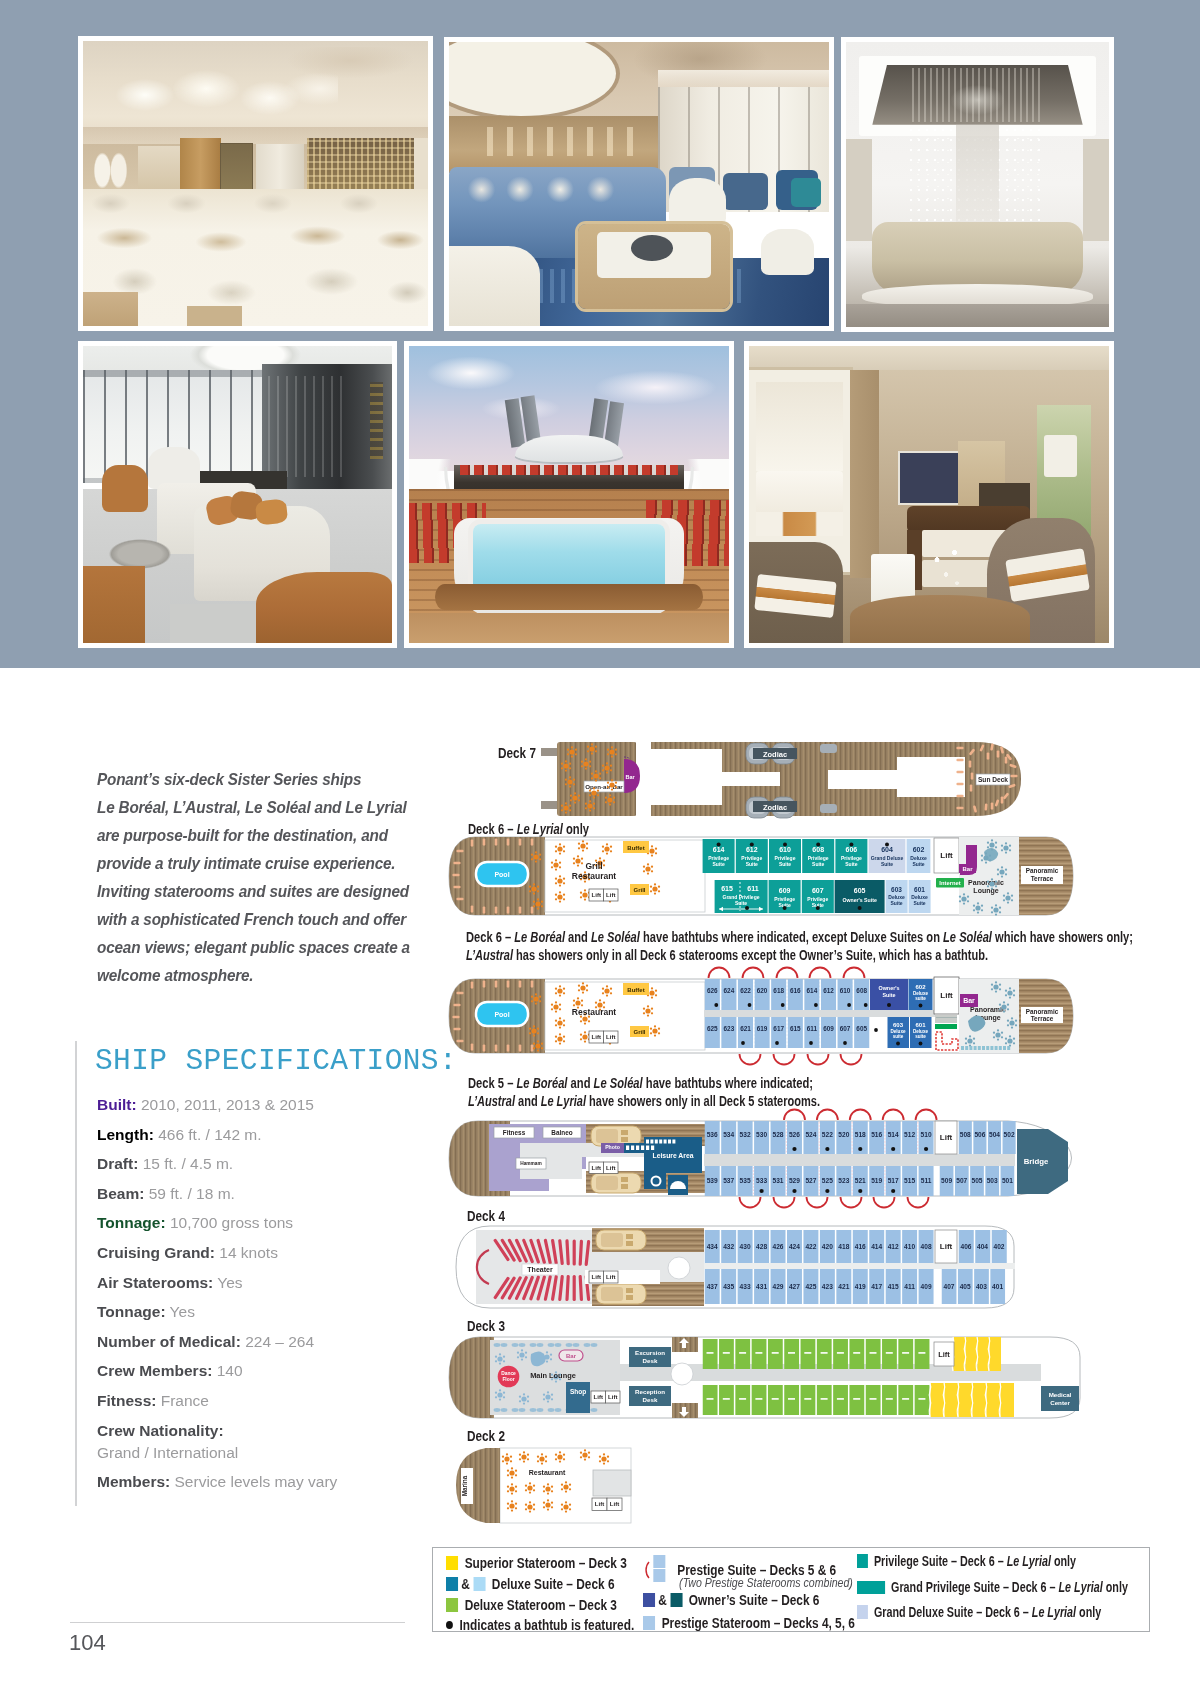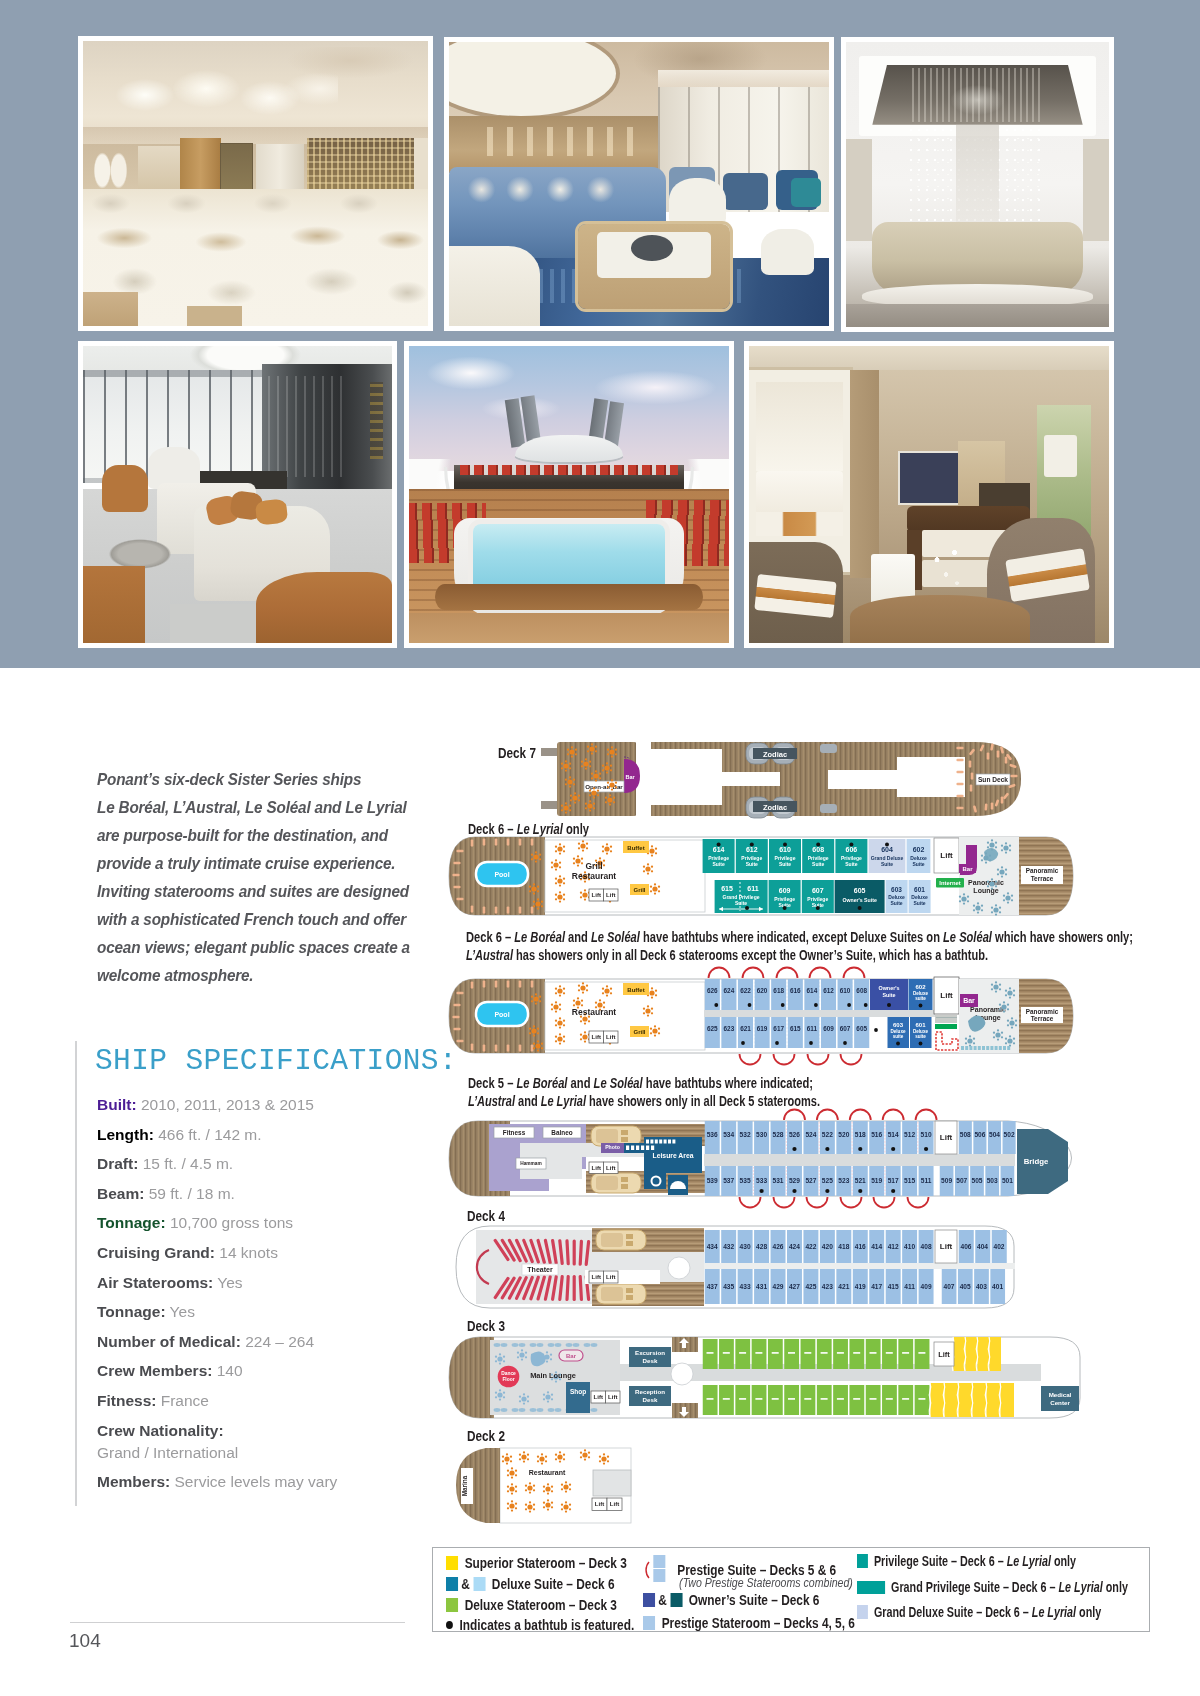--- a/index.html
+++ b/index.html
@@ -1047,12 +1047,12 @@
   <div style="height:23px"><span style="display:inline-block;width:14px;height:14px;background:#3d4fa1;vertical-align:-2px;"></span> &amp; <span style="display:inline-block;width:14px;height:14px;background:#0a5b66;vertical-align:-2px;"></span> &nbsp;Owner’s Suite – Deck 6</div>
   <div style="height:23px"><span style="display:inline-block;width:14px;height:14px;background:#a9c9e9;vertical-align:-2px;"></span>&nbsp; Prestige Stateroom – Decks 4, 5, 6</div>
  </div>
  <div style="position:absolute;left:424px;top:6px;transform:scaleX(0.78);transform-origin:left top;white-space:nowrap">
   <div style="height:26px"><span style="display:inline-block;width:14px;height:14px;background:#00a099;vertical-align:-2px;"></span>&nbsp; Privilege Suite – Deck 6 – <i>Le Lyrial</i> only</div>
   <div style="height:25px"><span style="display:inline-block;width:14px;height:14px;background:#00a099;vertical-align:-2px;width:36px;height:13px"></span>&nbsp; Grand Privilege Suite – Deck 6 – <i>Le Lyrial</i> only</div>
   <div style="height:23px"><span style="display:inline-block;width:14px;height:14px;background:#c5d3ed;vertical-align:-2px;"></span>&nbsp; Grand Deluxe Suite – Deck 6 – <i>Le Lyrial</i> only</div>
  </div>
 </div>
 <div style="position:absolute;left:70px;top:1622px;width:335px;height:1px;background:#cfd0d2"></div>
-<div style="position:absolute;left:69px;top:1630px;font-family:Liberation Sans,sans-serif;font-size:19px;color:#55565a">104</div>
+<div style="position:absolute;left:69px;top:1630px;font-family:Liberation Sans,sans-serif;font-size:22px;color:#55565a">104</div>
 </body></html>

